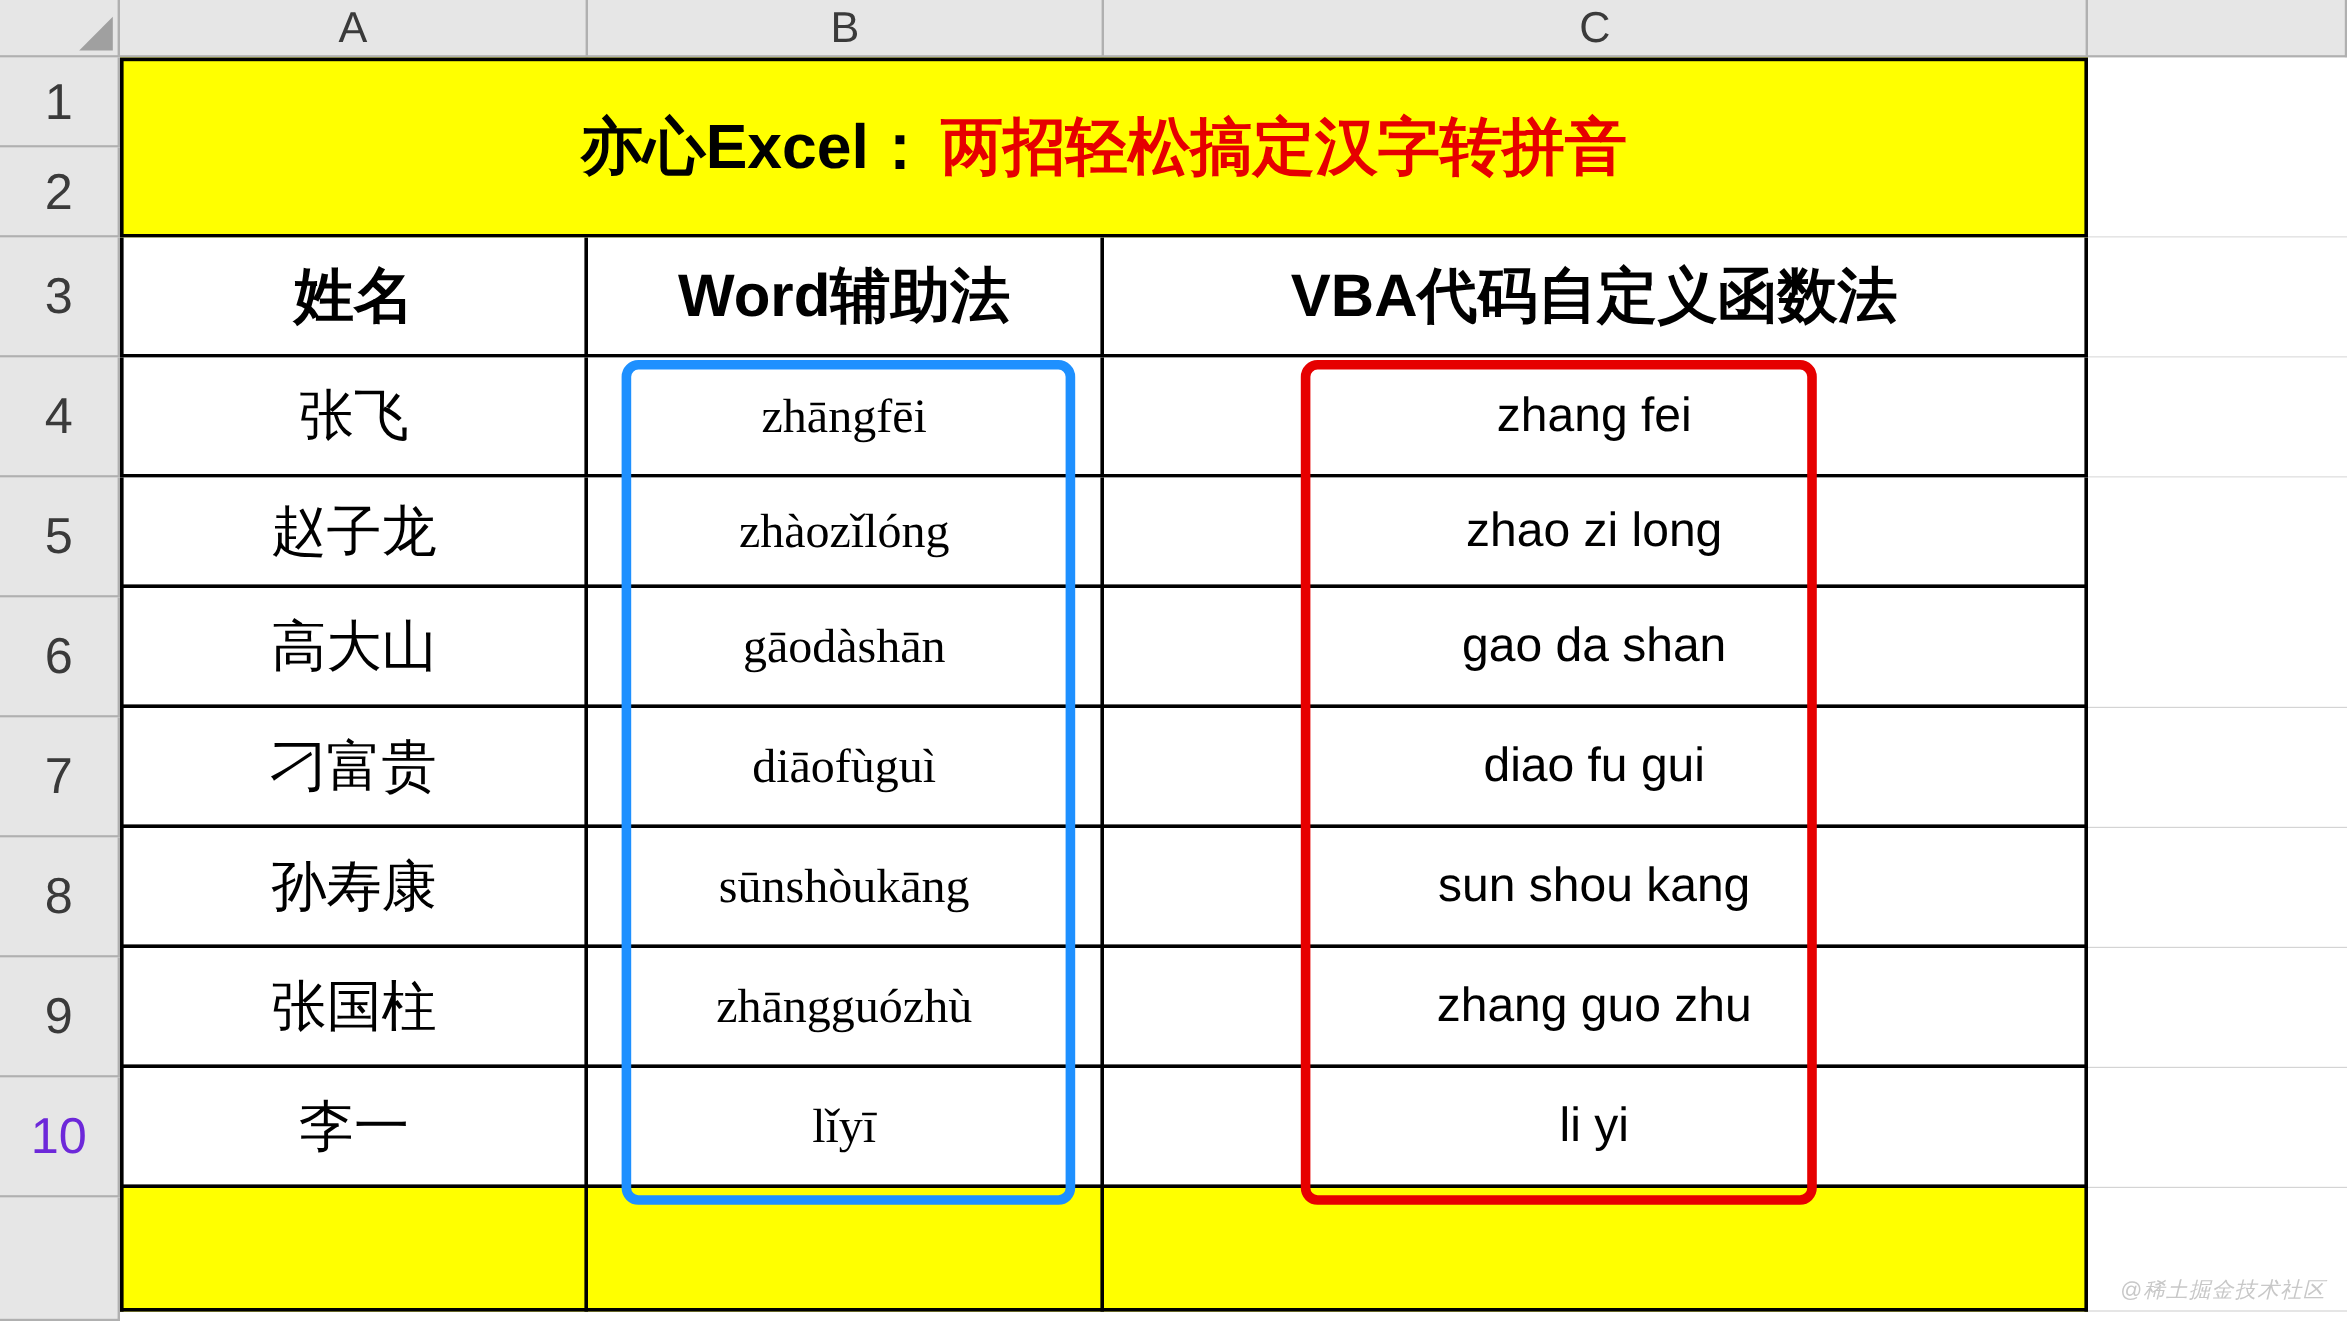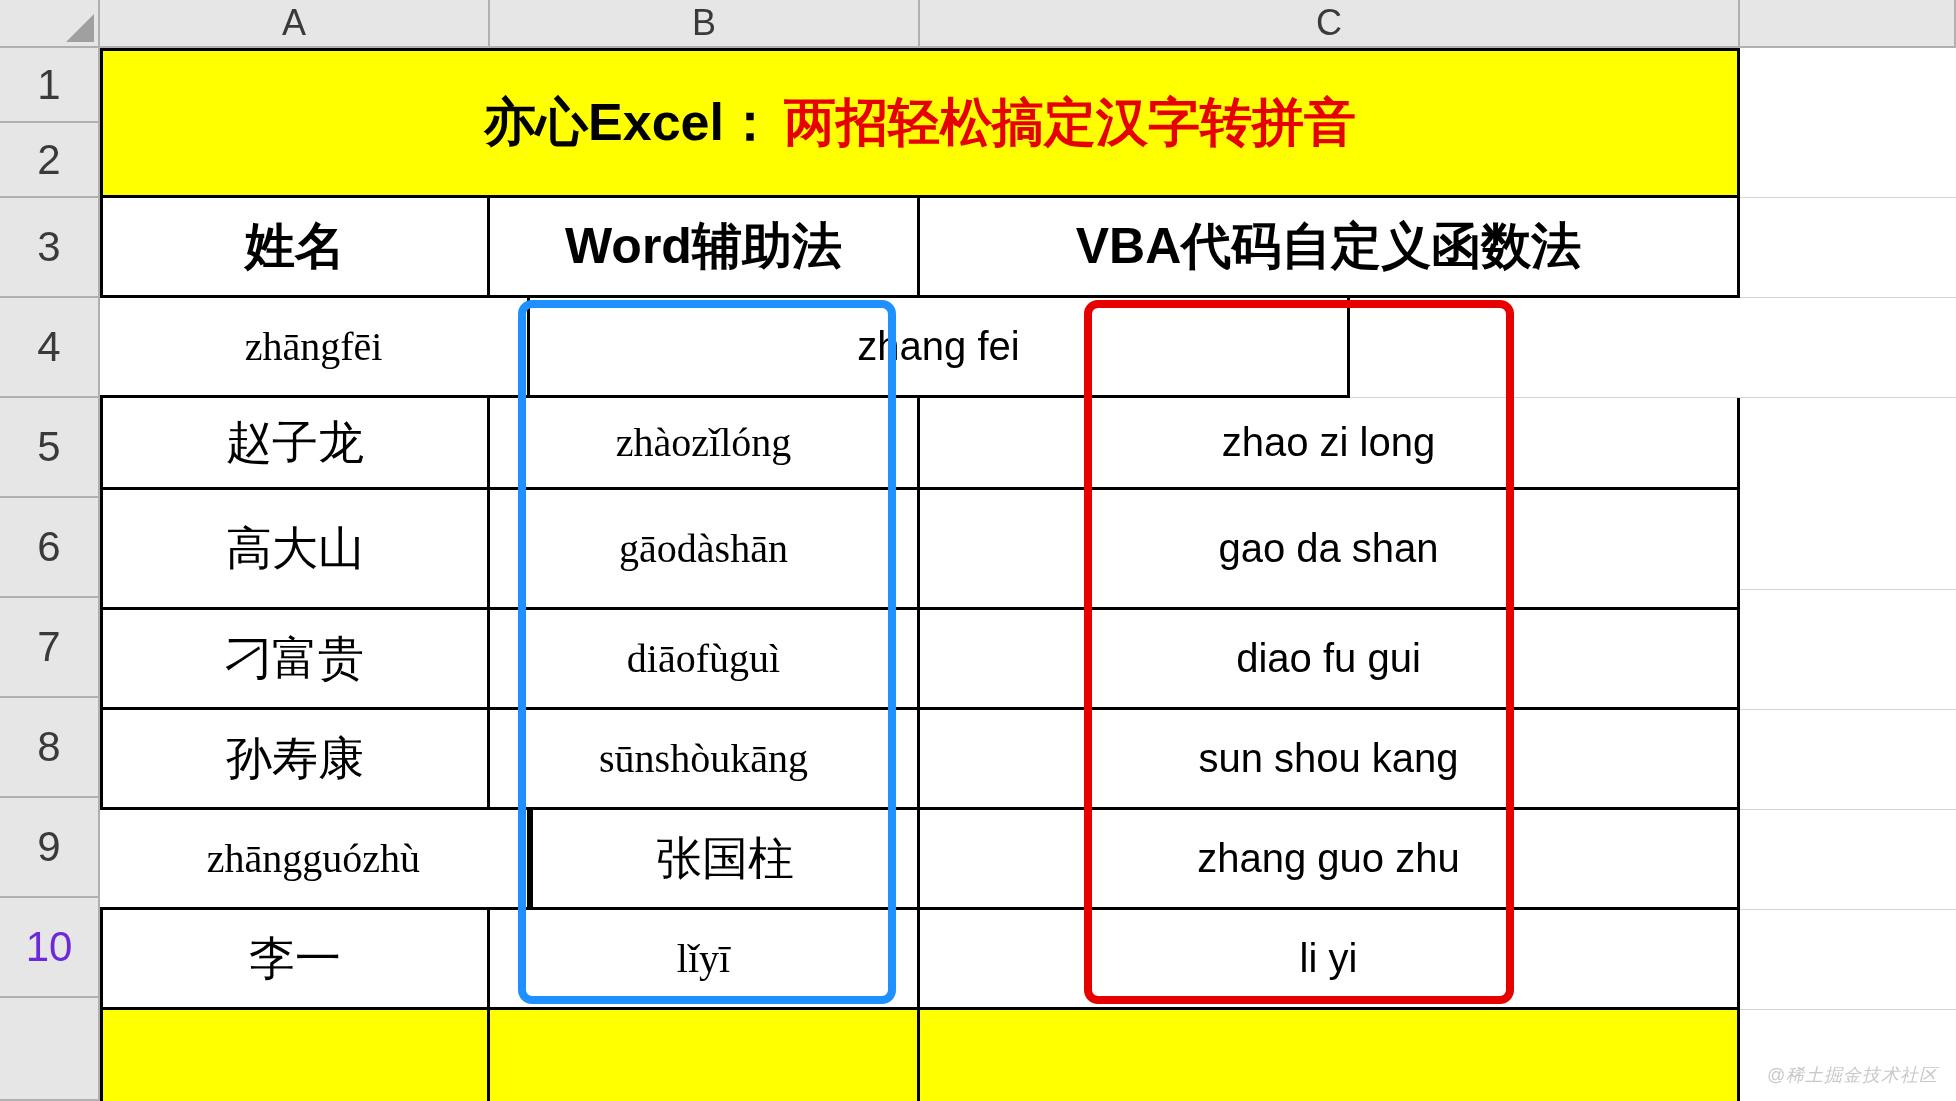--- a/index.html
+++ b/index.html
@@ -181,51 +181,52 @@
     </div>
 
     <div class="row" style="height:100px">
       <div class="cell head3 tbl leftborder" style="width:390px">姓名</div>
       <div class="cell head3 tbl" style="width:430px">Word辅助法</div>
       <div class="cell head3 tbl" style="width:820px">VBA代码自定义函数法</div>
       <div class="rest-col" style="height:100px"></div>
     </div>
 
     <div class="row" style="height:100px">
+      <div class="cell data-a tbl leftborder" style="width:390px">张飞</div>
       <div class="cell data-b tbl" style="width:430px">zhāngfēi</div>
       <div class="cell data-c tbl" style="width:820px">zhang fei</div>
       <div class="rest-col" style="height:100px"></div>
     </div>
     <div class="row" style="height:92px">
       <div class="cell data-a tbl leftborder" style="width:390px">赵子龙</div>
       <div class="cell data-b tbl" style="width:430px">zhàozǐlóng</div>
       <div class="cell data-c tbl" style="width:820px">zhao zi long</div>
       <div class="rest-col" style="height:100px"></div>
     </div>
-    <div class="row" style="height:120px">
+    <div class="row" style="height:100px">
       <div class="cell data-a tbl leftborder" style="width:390px">高大山</div>
       <div class="cell data-b tbl" style="width:430px">gāodàshān</div>
       <div class="cell data-c tbl" style="width:820px">gao da shan</div>
       <div class="rest-col" style="height:100px"></div>
     </div>
     <div class="row" style="height:100px">
       <div class="cell data-a tbl leftborder" style="width:390px">刁富贵</div>
       <div class="cell data-b tbl" style="width:430px">diāofùguì</div>
       <div class="cell data-c tbl" style="width:820px">diao fu gui</div>
       <div class="rest-col" style="height:100px"></div>
     </div>
     <div class="row" style="height:100px">
       <div class="cell data-a tbl leftborder" style="width:390px">孙寿康</div>
       <div class="cell data-b tbl" style="width:430px">sūnshòukāng</div>
       <div class="cell data-c tbl" style="width:820px">sun shou kang</div>
       <div class="rest-col" style="height:100px"></div>
     </div>
     <div class="row" style="height:100px">
+      <div class="cell data-a tbl leftborder" style="width:390px">张国柱</div>
       <div class="cell data-b tbl" style="width:430px">zhāngguózhù</div>
-      <div class="cell data-a tbl leftborder" style="width:390px">张国柱</div>
       <div class="cell data-c tbl" style="width:820px">zhang guo zhu</div>
       <div class="rest-col" style="height:100px"></div>
     </div>
     <div class="row" style="height:100px">
       <div class="cell data-a tbl leftborder" style="width:390px">李一</div>
       <div class="cell data-b tbl" style="width:430px">lǐyī</div>
       <div class="cell data-c tbl" style="width:820px">li yi</div>
       <div class="rest-col" style="height:100px"></div>
     </div>
 

